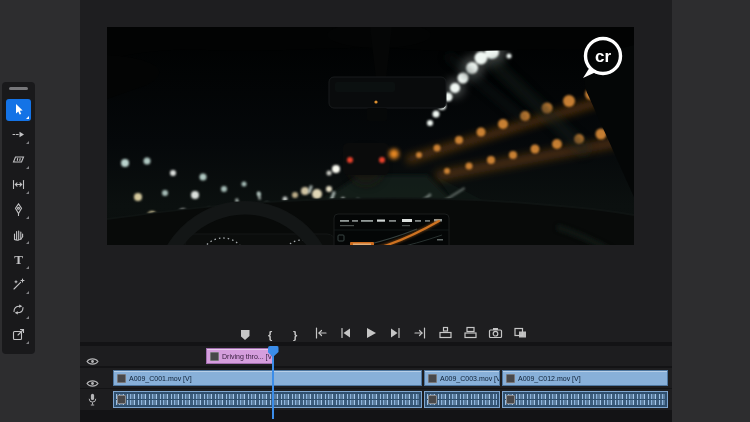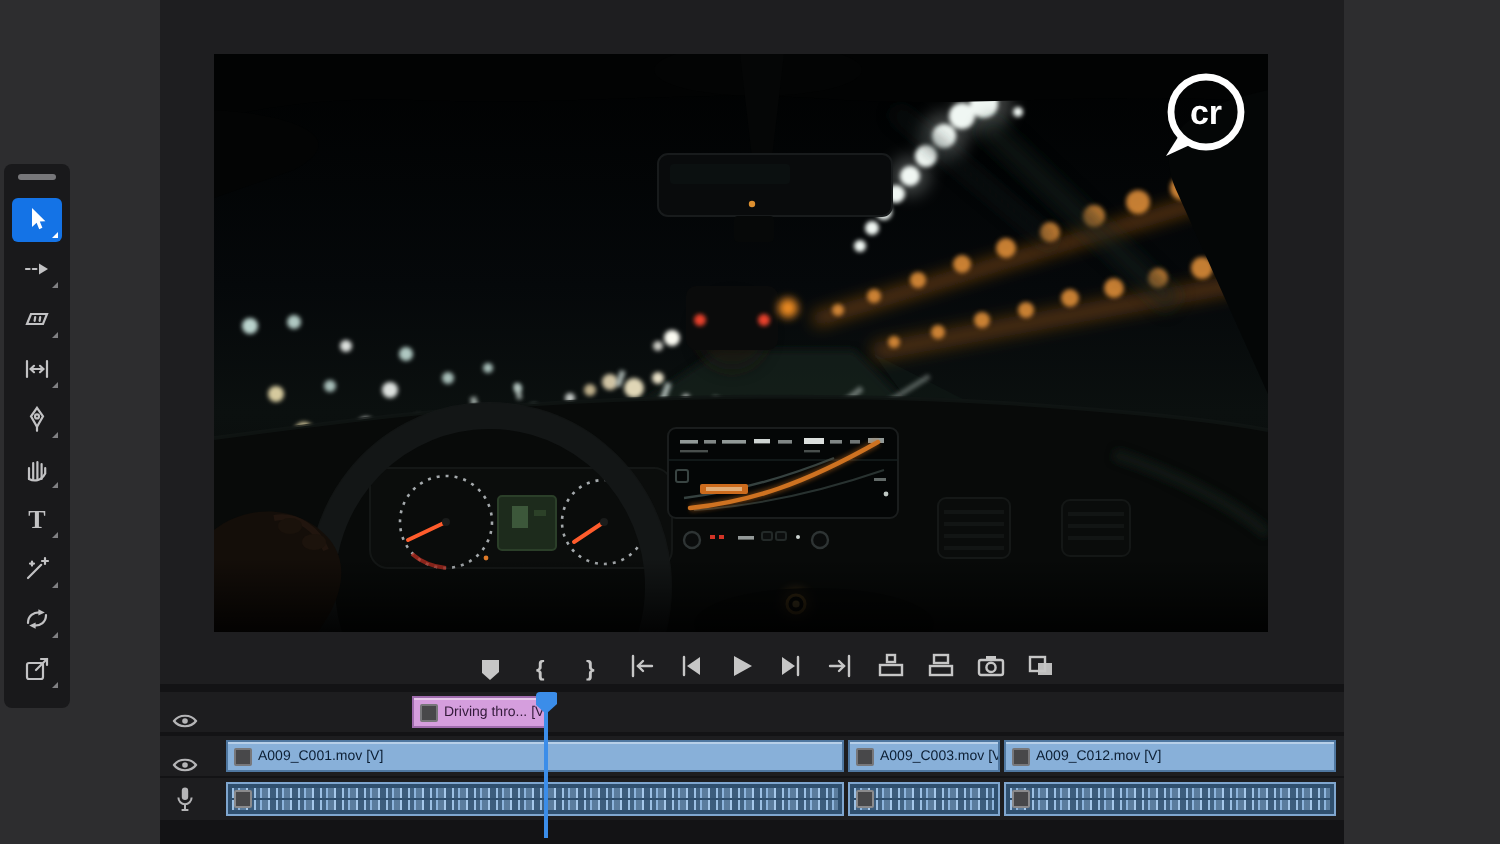--- a/index.html
+++ b/index.html
@@ -14,21 +14,21 @@
   .tools{position:absolute;left:0;top:15px;width:33px;display:flex;flex-direction:column;align-items:center;}
   .tool{position:relative;width:25px;height:22px;margin:1.5px 0;display:flex;align-items:center;justify-content:center;border-radius:3px;}
   .tool::after{content:"";position:absolute;right:2px;bottom:2px;border-left:3px solid transparent;border-bottom:3px solid #808083;}
   .tool.selected{background:#1473e6;}
   .tool.selected::after{border-bottom-color:#fff;}
   .tool svg{display:block;}
   .t-stroke{stroke:#c2c2c4;stroke-width:1.1;fill:none;stroke-linecap:round;}
   .t-fill{fill:#c2c2c4;}
   .type-glyph{font-family:"Liberation Serif","DejaVu Serif",serif;font-weight:bold;font-size:13px;color:#c2c2c4;line-height:1;}
   
-  .viewer{left:107px;top:27px;width:527px;height:289px;background:#010202;overflow:hidden;}
+  .viewer{left:107px;top:27px;width:527px;height:218px;background:#010202;overflow:hidden;}
   .logo{left:473px;top:8px;width:48px;height:48px;}
   
   .transport{left:237px;top:326px;width:292px;height:18px;display:flex;align-items:center;justify-content:space-between;z-index:5;}
   .tbtn{width:16px;height:16px;display:flex;align-items:center;justify-content:center;color:#c6c6c6;}
   .brace{font-size:11px;font-weight:bold;line-height:1;color:#c6c6c6;}
   .marker-shape{width:9px;height:10px;background:#c6c6c6;clip-path:polygon(0 0,100% 0,100% 60%,50% 100%,0 60%);}
   .p-stroke{stroke:#c6c6c6;stroke-width:1.2;fill:none;stroke-linecap:round;}
   .p-fill{fill:#c6c6c6;}
   
   .timeline-bg{left:80px;top:342px;width:592px;height:80px;background:#131315;}

